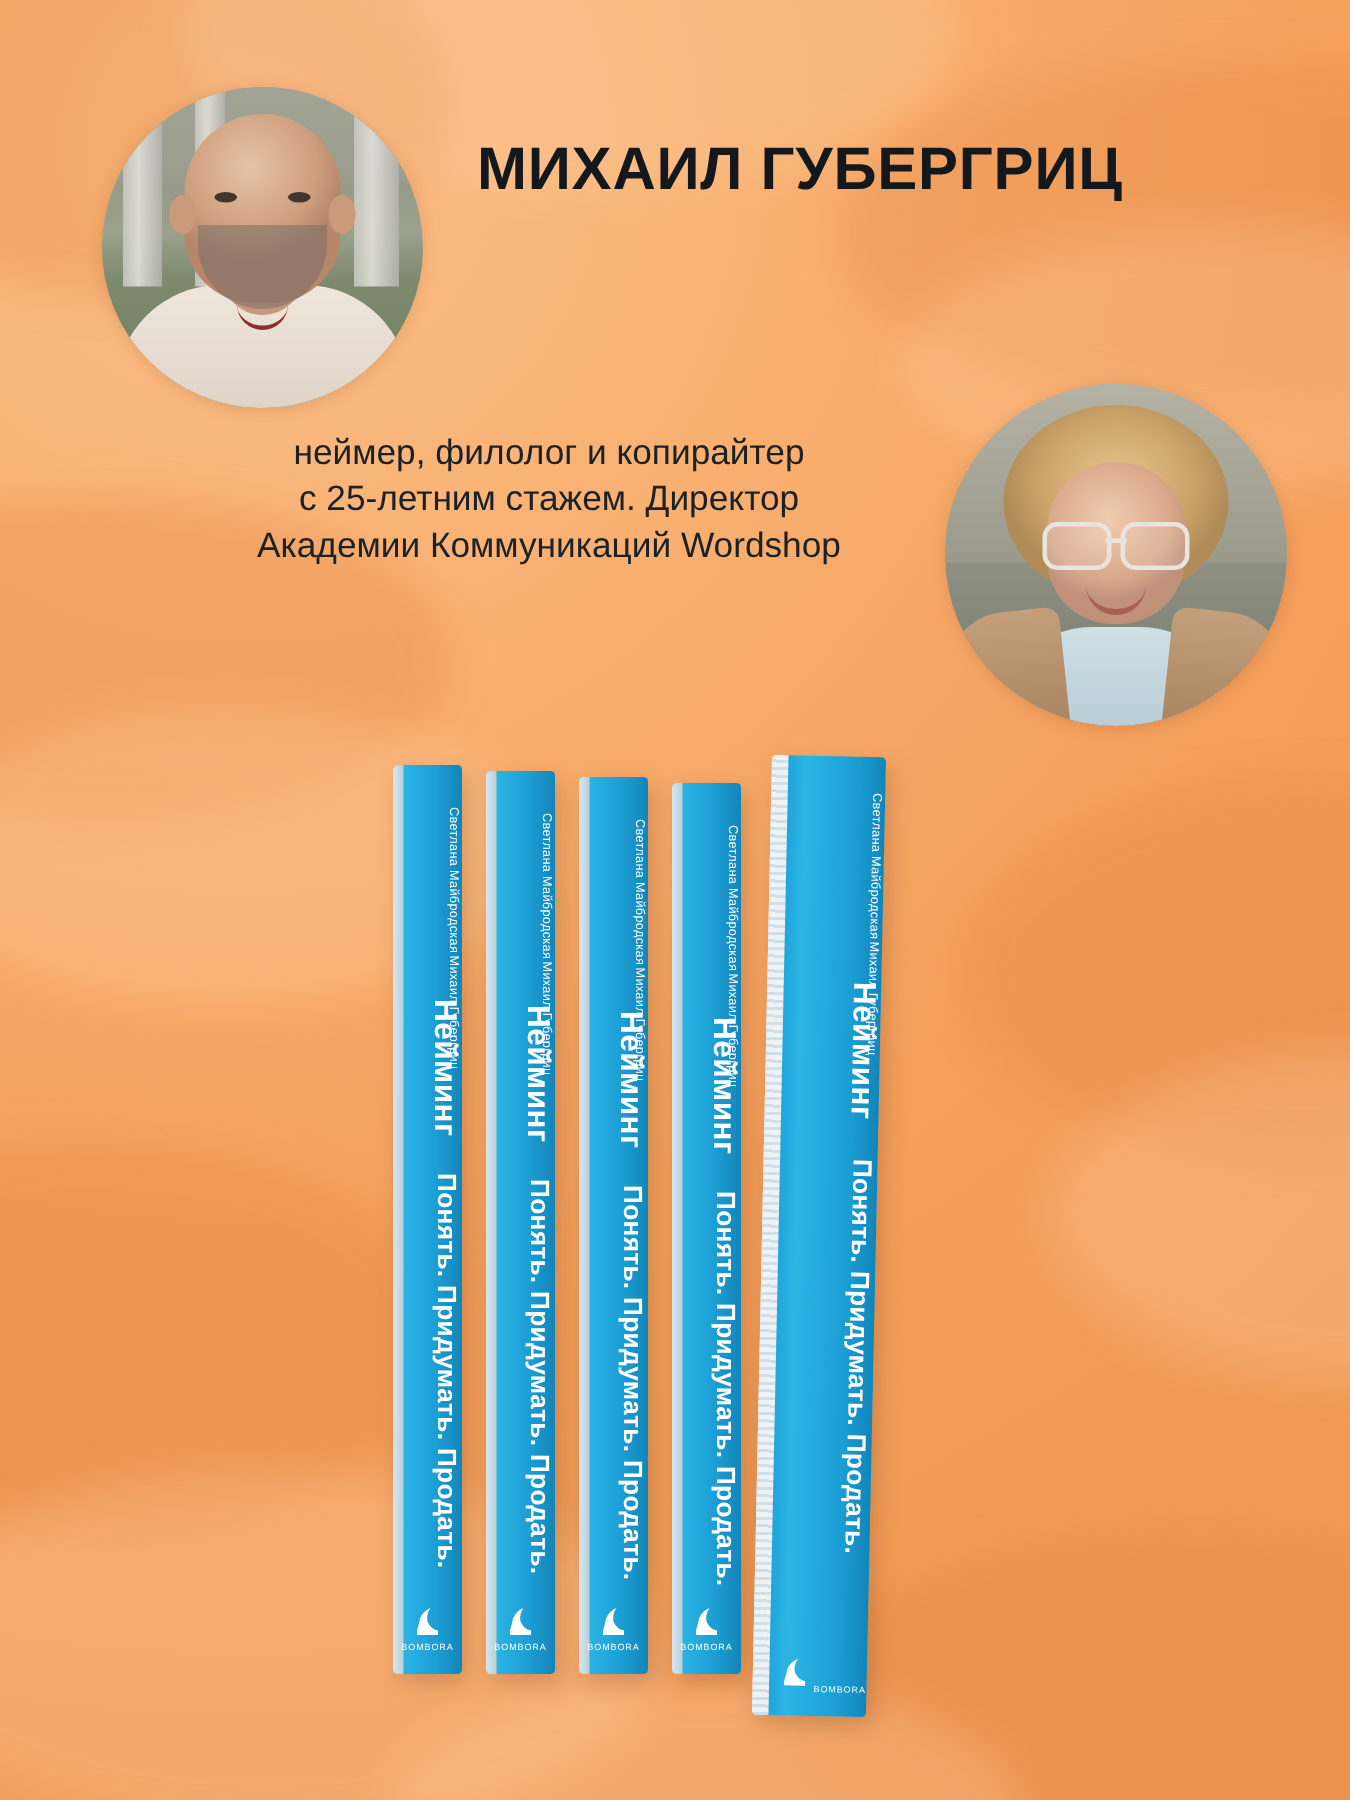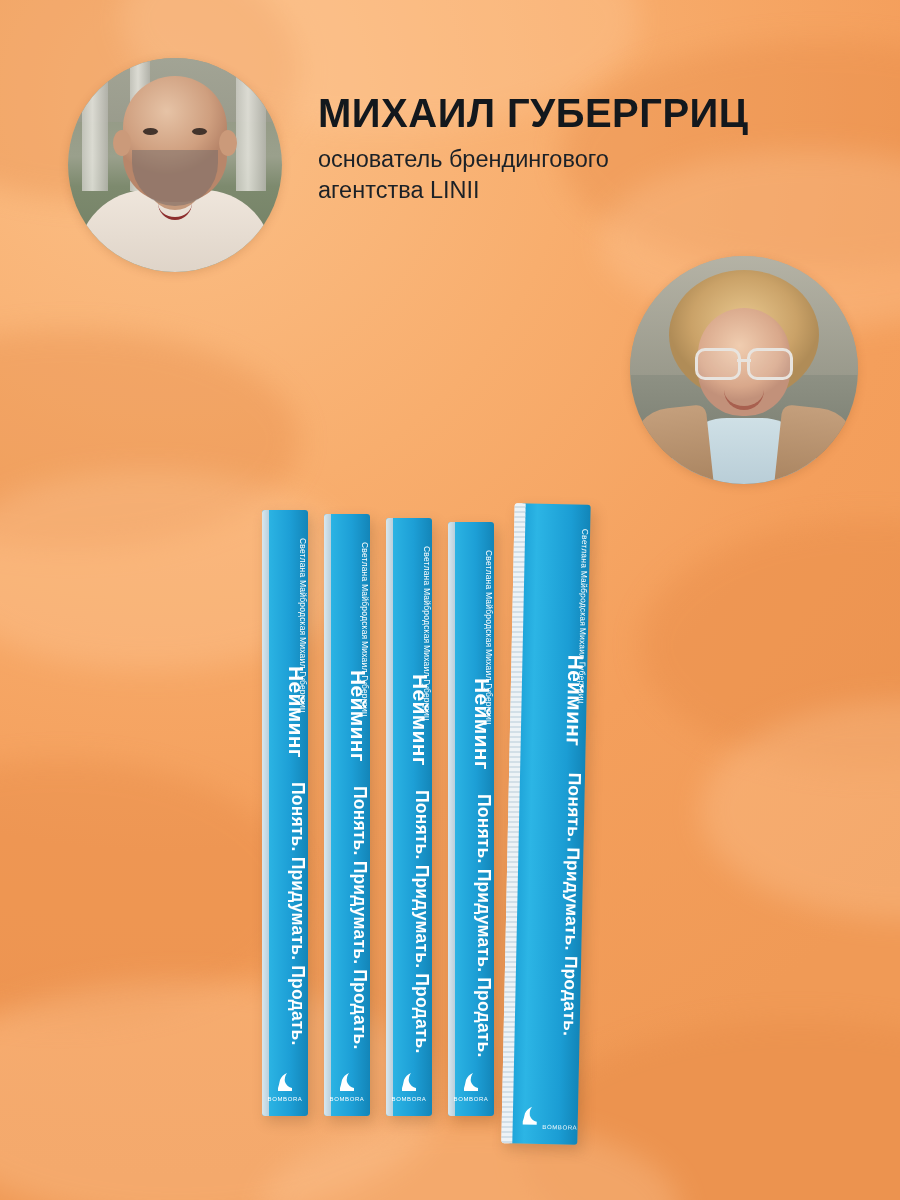--- a/index.html
+++ b/index.html
@@ -407,27 +407,28 @@
       <div class="lens l"></div>
       <div class="bridge"></div>
       <div class="lens r"></div>
     </div>
     <div class="smile"></div>
   </div>
 </div>
 
 <div id="person-1">
   <div class="name">МИХАИЛ ГУБЕРГРИЦ</div>
+</div>
+
+<div id="person-2">
   <div class="role">
-    <div>основатель брендингового</div>
-    <div>агентства LINII</div>
-  </div>
-</div>
-
-<div id="person-2">
+    <div>неймер, филолог и копирайтер</div>
+    <div>с 25-летним стажем. Директор</div>
+    <div>Академии Коммуникаций Wordshop</div>
+  </div>
 </div>
 
 <div id="books">
 
   <div class="book" id="book-1">
     <div class="pagesedge"></div>
     <div class="spine-text authors">
       <span>Светлана Майбродская</span>
       <span>Михаил Губергриц</span>
     </div>

